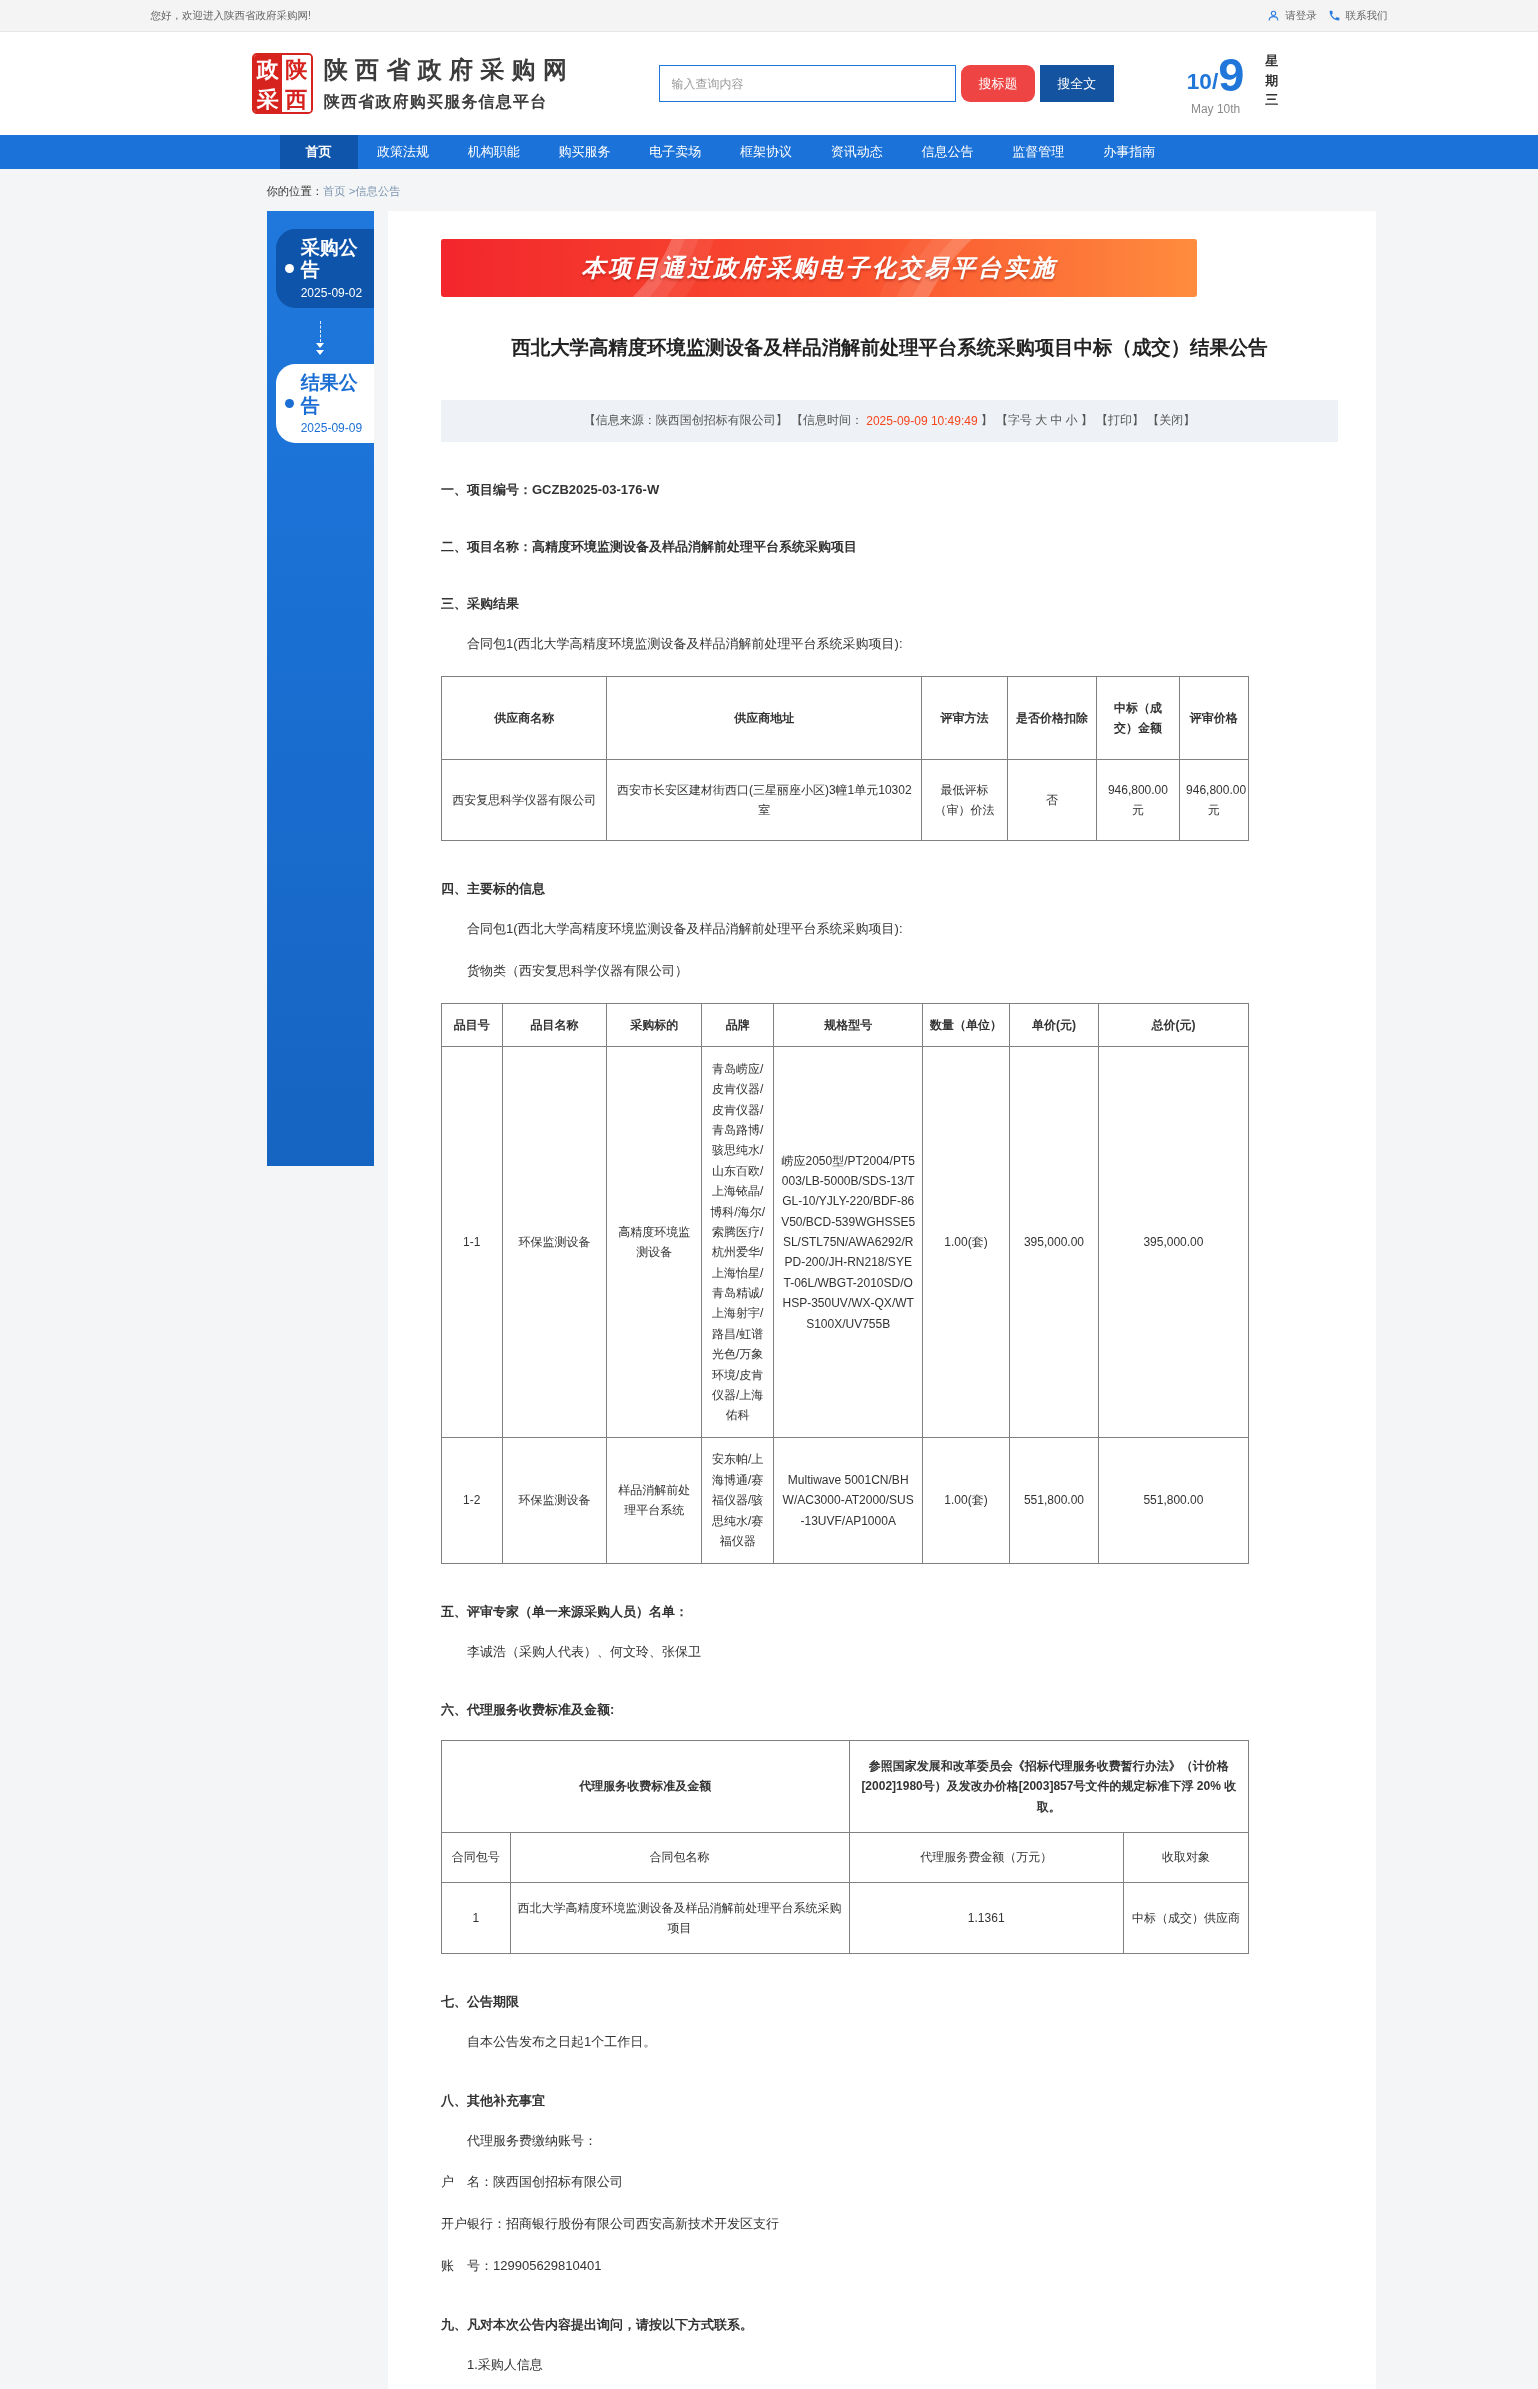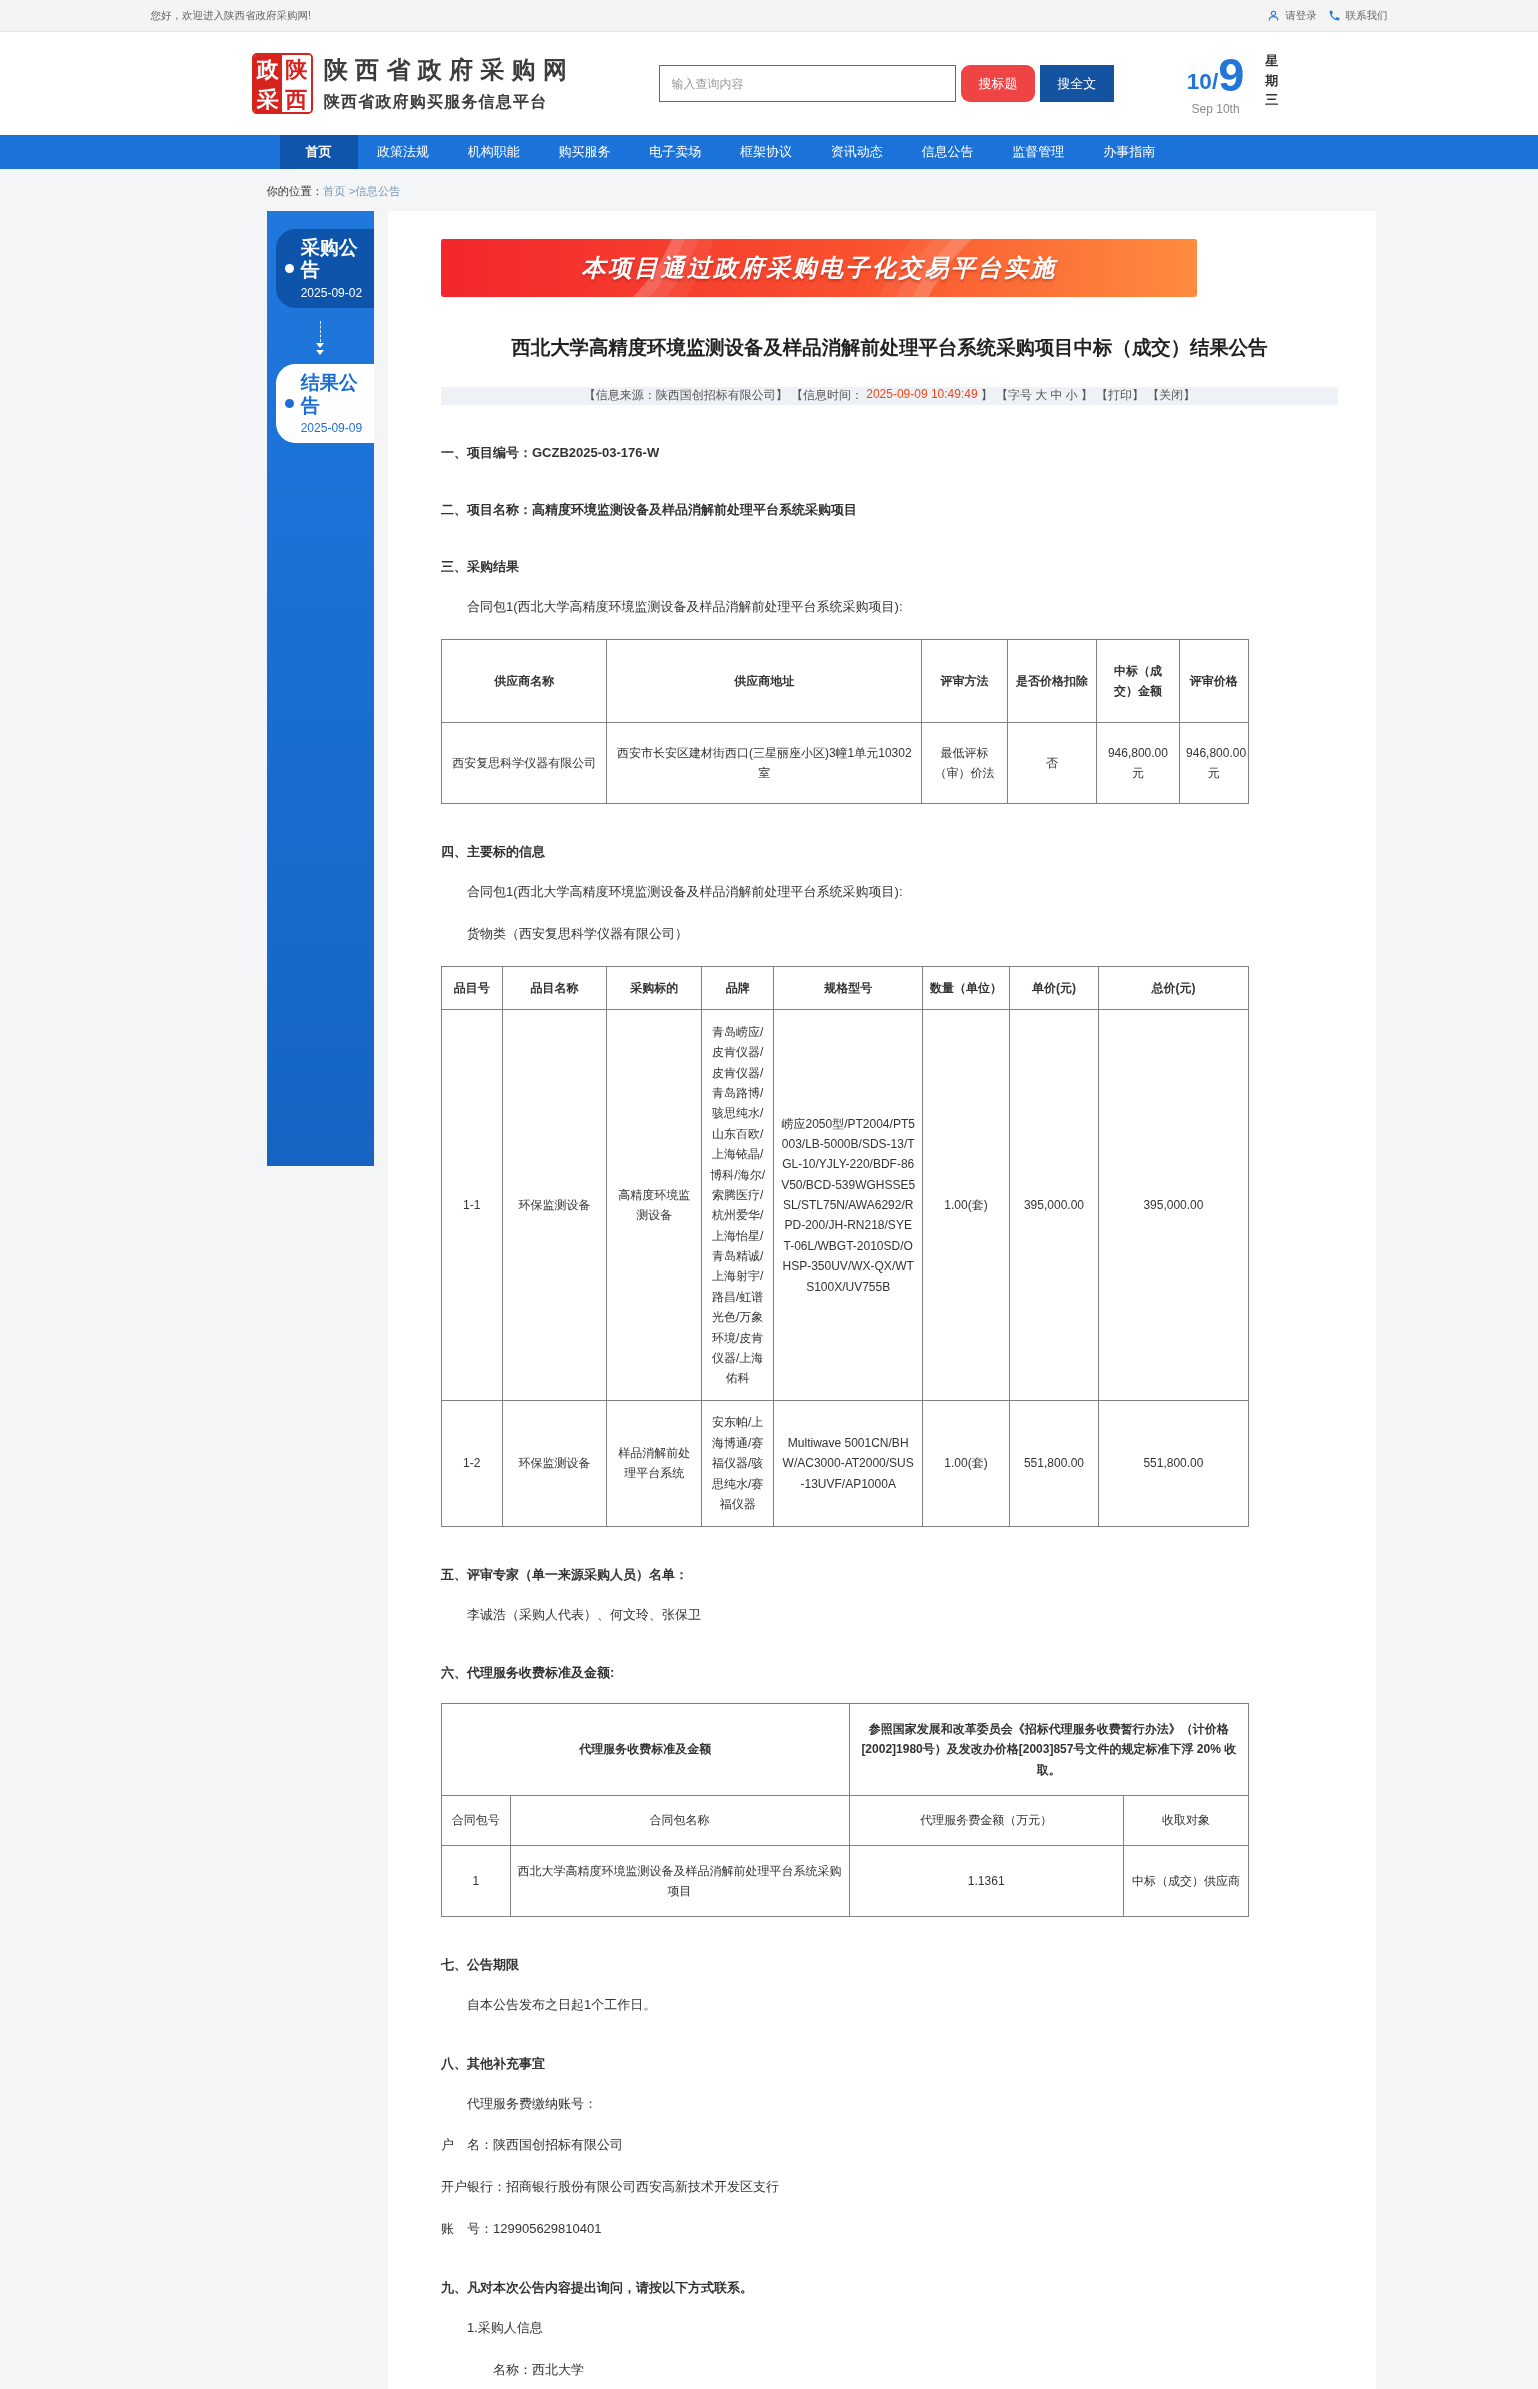--- a/index.html
+++ b/index.html
@@ -72,21 +72,21 @@
   
   .main { flex: none; width: 988px; margin-left: 14.5px; background: #fff; min-height: 2001px; padding: 22.6px 38px 65px 53px; }
   .banner { position: relative; width: 756px; height: 58px; margin: 4.8px auto 0 0; overflow: hidden; border-radius: 2.4px;
             background: linear-gradient(90deg, #f2262c 0%, #f9512f 55%, #ff8c3e 100%);
             display: flex; align-items: center; justify-content: center; }
   .banner::before, .banner::after { content: ""; position: absolute; border: 0.8px solid rgba(255,255,255,.28); border-radius: 50%; }
   .banner::before { width: 339px; height: 339px; left: -97px; top: -234px; box-shadow: 0 0 0 11.3px rgba(255,255,255,.10), 0 0 0 24px rgba(255,255,255,.08), 0 0 0 39px rgba(255,255,255,.06); }
   .banner::after { width: 420px; height: 420px; right: -129px; bottom: -307px; box-shadow: 0 0 0 13px rgba(255,255,255,.10), 0 0 0 27.5px rgba(255,255,255,.07), 0 0 0 44px rgba(255,255,255,.05); }
   .banner span { position: relative; z-index: 2; color: #fff; font-size: 24px; font-weight: bold; font-style: italic; letter-spacing: 2.4px; text-shadow: 0 1.6px 2.4px rgba(120,0,0,.35); }
   .art-title { margin-top: 37px; text-align: center; font-size: 19.4px; font-weight: bold; color: #222; }
-  .meta { margin-top: 26px; background: #eef1f5; height: 18px; display: flex; align-items: flex-start; justify-content: center; gap: 3.2px; font-size: 12px; color: #555; }
+  .meta { margin-top: 39px; background: #eef1f5; height: 42px; display: flex; align-items: center; justify-content: center; gap: 3.2px; font-size: 12px; color: #555; }
   .meta .red { color: #f4451c; }
   .meta a { color: #555; text-decoration: none; cursor: pointer; }
 
   .sec-h { margin-top: 39px; font-size: 13px; font-weight: bold; color: #333; }
   .para { margin-top: 21px; font-size: 13px; color: #333; padding-left: 26px; line-height: 1.6; }
   .content-table { width: 808px; border-collapse: collapse; margin-top: 21px; font-size: 12px; color: #333; table-layout: fixed; }
   .content-table th, .content-table td { border: 0.8px solid #808080; text-align: center; vertical-align: middle; padding: 11.3px 6.5px; line-height: 1.7; }
   .content-table th { font-weight: bold; }
   .t1 th { padding: 21px 6.5px; }
   .t1 td { padding: 19.4px 6.5px; }
@@ -140,21 +140,21 @@
       <input type="text" placeholder="输入查询内容" style="">
       <button class="btn-title">搜标题</button>
       <button class="btn-full">搜全文</button>
     </div>
     <div class="dateblk">
       <div>
         <div class="date-nums">
           <span class="d-month">10/</span>
           <span class="d-day">9</span>
         </div>
-        <div class="d-en">Sep 10th</div>
+        <div class="d-en">May 10th</div>
       </div>
       <div class="d-week">星期三</div>
     </div>
   </div>
 </div>
 
 <div class="nav">
   <div class="inner">
     <a class="nav-item active">首页</a>
     <a class="nav-item">政策法规</a>

